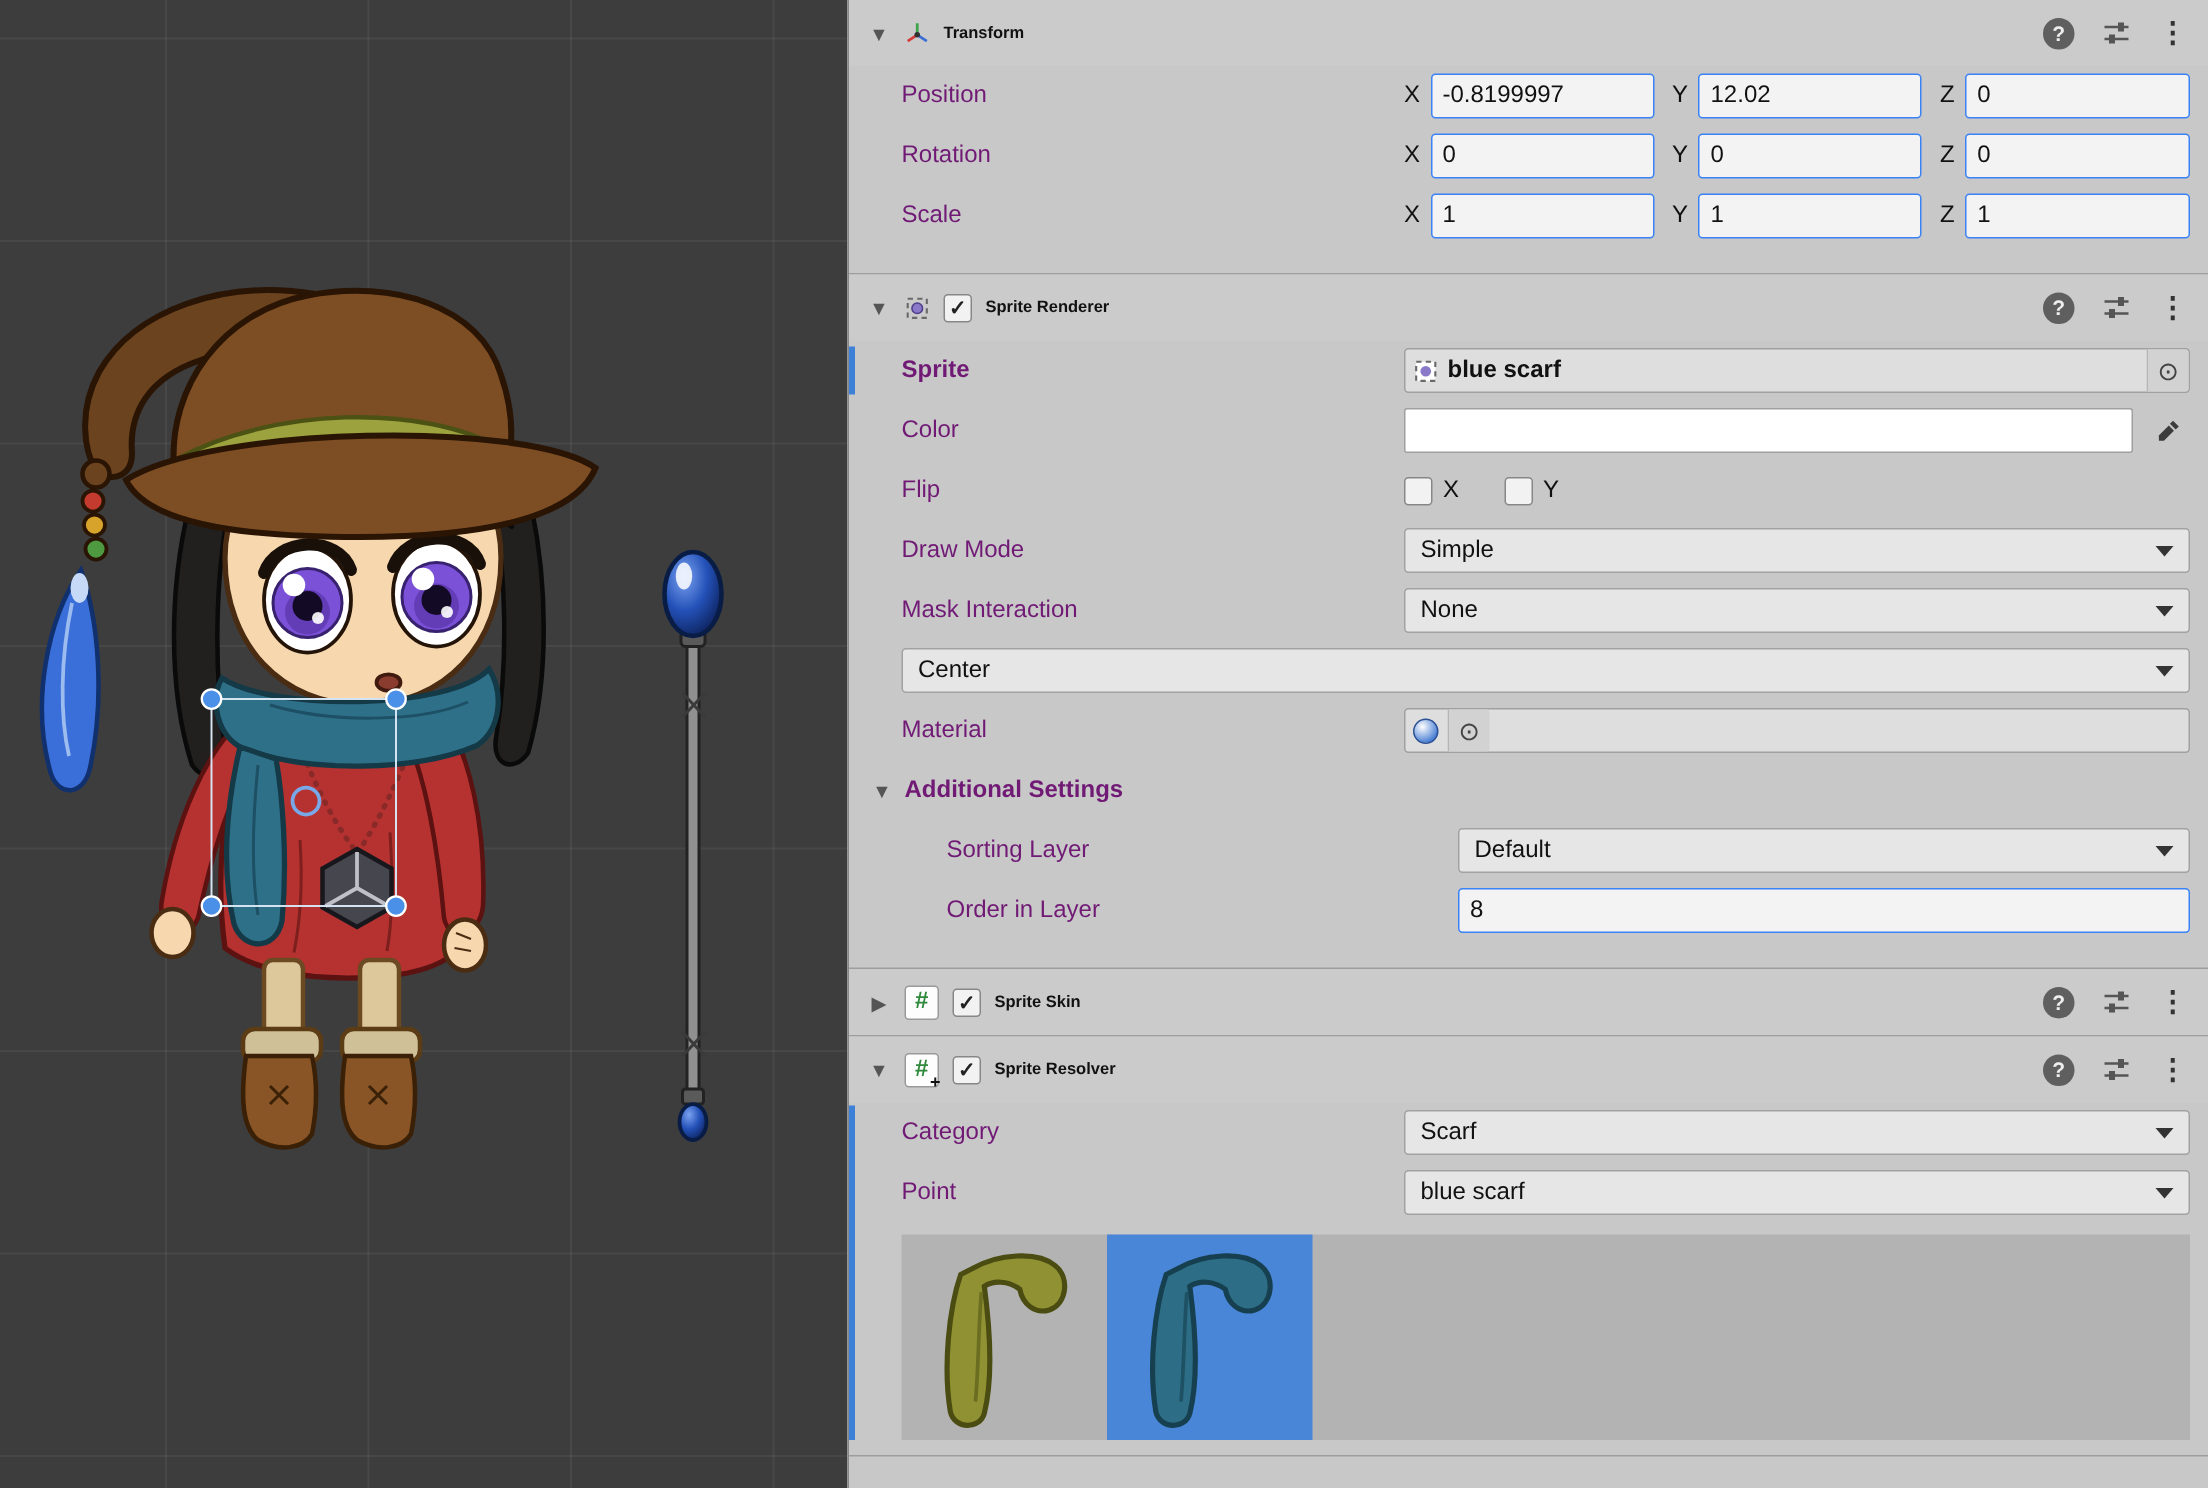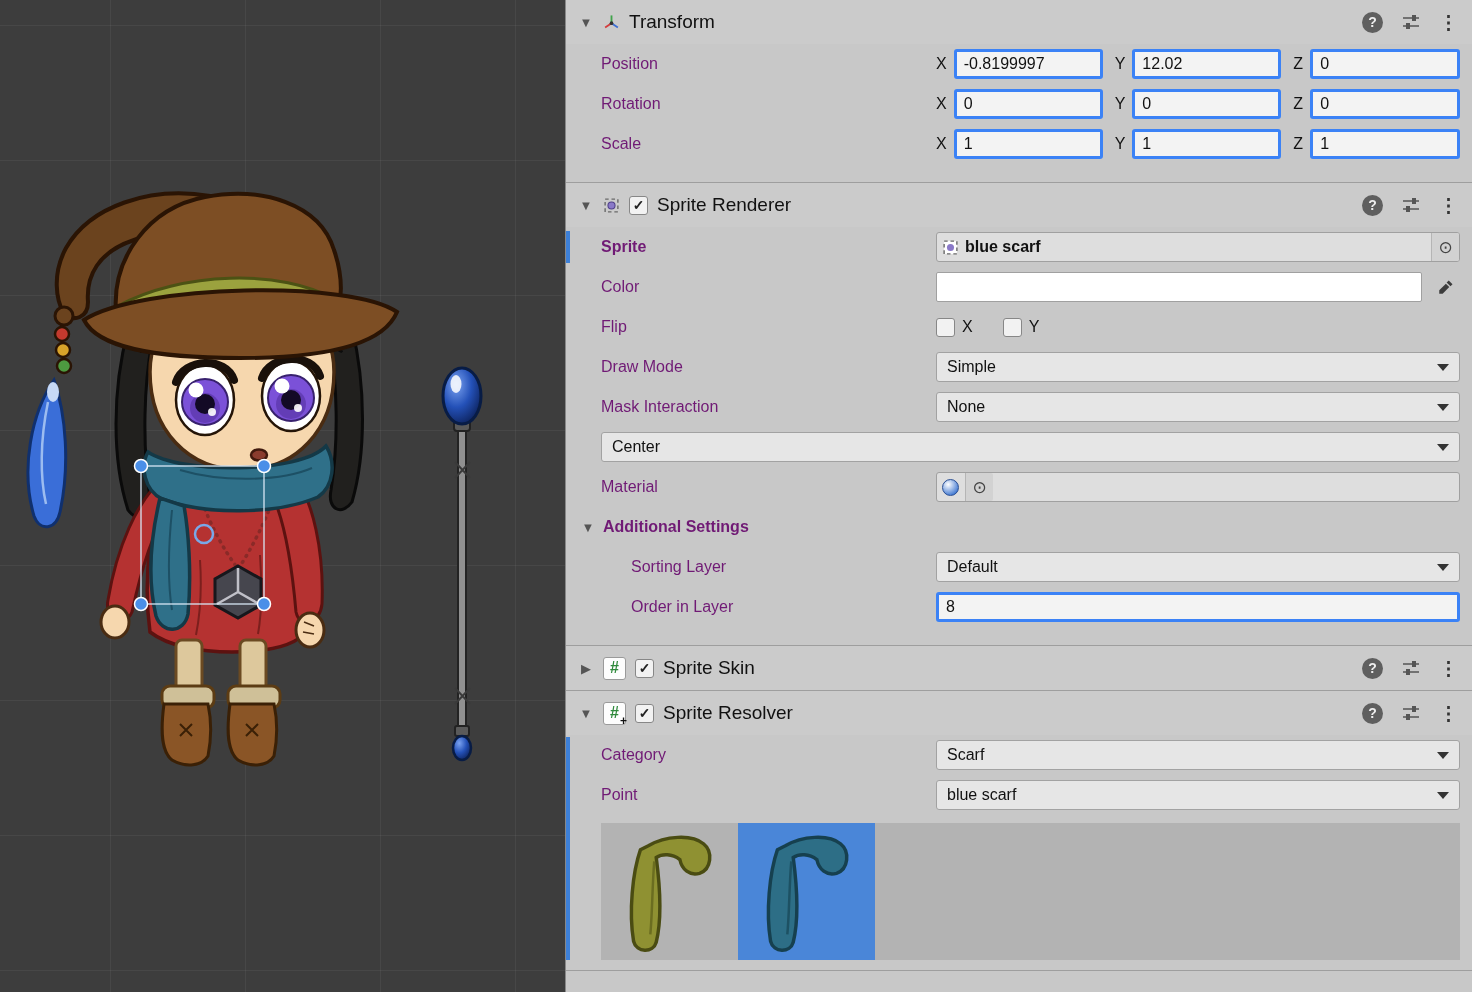--- a/index.html
+++ b/index.html
@@ -18,45 +18,45 @@
   
   .inspector { flex:1; background:#c8c8c8; color:#111; position:relative;
                border-left:1px solid #888; font-size:16px; overflow:hidden; }
   .component { position:relative; border-top:1px solid #9e9e9e; padding-bottom:18px; }
   .component:first-child { border-top:none; }
   .component.skin, .component.resolver { padding-bottom:0; }
 
   .comp-header { height:44px; display:flex; align-items:center; gap:9px;
                  padding:0 14px 0 12px; background:#cbcbcb; }
   .foldout { width:16px; text-align:center; color:#555; font-size:13px; cursor:pointer; }
-  .comp-title { font-weight:normal; font-size:19px; white-space:nowrap; }
+  .comp-title { font-weight:bold; font-size:11px; white-space:nowrap; }
   .hdr-spacer { flex:1; }
   .hdr-icons { display:flex; align-items:center; gap:18px; }
   .help-icon { width:21px; height:21px; border-radius:50%; background:#5f5f5f; color:#eee;
                font-size:14px; font-weight:bold; display:flex; align-items:center; justify-content:center; }
   .kebab { color:#333; font-size:19px; font-weight:bold; line-height:1; }
   .checkbox { width:19px; height:19px; background:#f2f2f2; border:1px solid #878787;
               border-radius:3px; display:flex; align-items:center; justify-content:center;
               font-size:14px; font-weight:bold; color:#222; }
   .checkbox span { line-height:1; }
   .script-icon { width:23px; height:23px; background:#fdfdfd; border:1px solid #9a9a9a;
                  border-radius:3px; display:flex; align-items:center; justify-content:center;
                  color:#2f8a3c; font-weight:bold; font-size:16px; position:relative; }
   .script-icon .plus { position:absolute; right:-2px; bottom:-4px; color:#111; font-size:12px; font-weight:bold; }
 
   .row { height:40px; display:flex; align-items:center; padding:0 12px 0 35px; position:relative; }
   .rlabel { flex:0 0 335px; color:#701a75; white-space:nowrap; overflow:hidden; }
   .rlabel.bold { font-weight:bold; }
-  .row.indent2 { padding-left:65px; } .row.indent2 .rlabel { flex-basis:305px; }
+  .row.indent2 { padding-left:65px;gap:36px; } .row.indent2 .rlabel { flex-basis:305px; }
   .row.addl { padding-left:14px; gap:7px; }
   .rvalue { flex:1; display:flex; align-items:center; gap:8px; min-width:0; }
 
   .vec3 { display:flex; flex:1; gap:12px; }
   .axis { flex:1; display:flex; align-items:center; gap:7px; min-width:0; }
-  .tfield { flex:1; min-width:0; height:30px; background:#f3f3f3; border:3px solid #3b82f6;
+  .tfield { flex:1; min-width:0; height:30px; background:#f3f3f3; border:1px solid #3b82f6;
             border-radius:3px; padding:0 7px; font:16px "Liberation Sans", sans-serif; color:#111; }
   .wide { width:100%; }
   .dropdown { flex:1; height:30px; background:#e6e6e6; border:1px solid #a2a2a2; border-radius:3px;
               display:flex; align-items:center; gap:8px; padding:0 10px; cursor:pointer; min-width:0; }
   .dd-label { flex:1; white-space:nowrap; overflow:hidden; }
   .dd-arrow { width:0; height:0; border-left:6px solid transparent; border-right:6px solid transparent;
               border-top:7px solid #333; flex:0 0 auto; }
   .objfield { flex:1; height:30px; background:#dedede; border:1px solid #a0a0a0; border-radius:3px;
               display:flex; align-items:center; gap:6px; padding-left:5px; min-width:0; }
   .objfield .objtext { flex:1; white-space:nowrap; overflow:hidden; }

